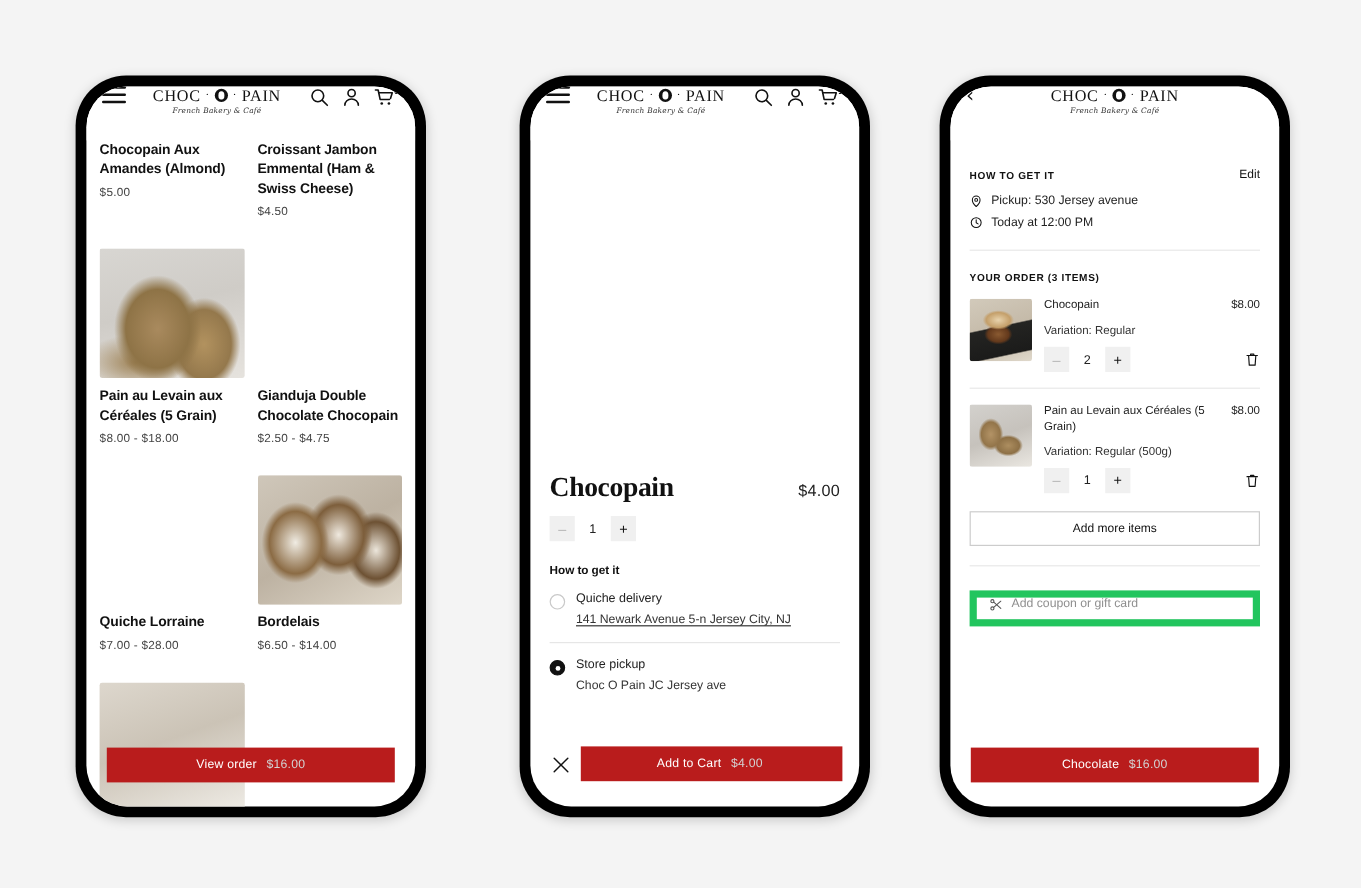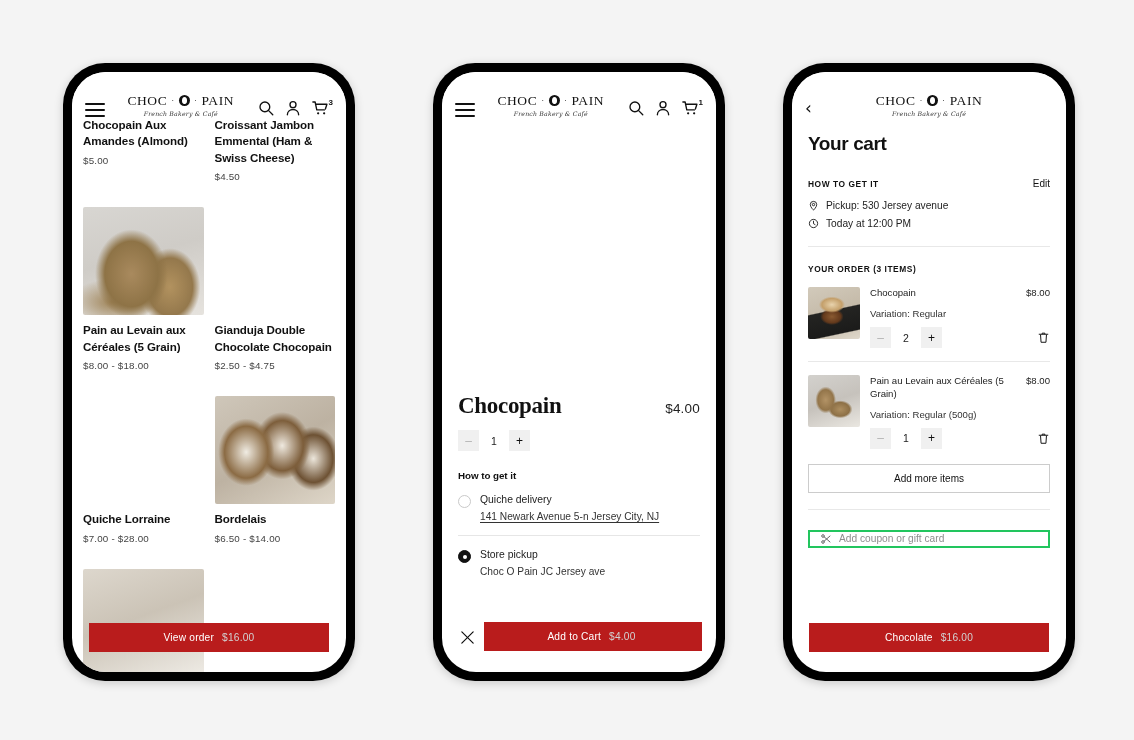--- a/index.html
+++ b/index.html
@@ -29,21 +29,21 @@
     background: #fff;
     border-radius: 34px;
     overflow: hidden;
   }
 
   
   .topbar {
     position: relative;
     height: 45px;
     background: #fff;
-    display: flex; align-items: flex-end;
+    display: flex; align-items: flex-start;
     padding: 0 13px;
     z-index: 5;
   }
   .hamburger { width: 20px; display: flex; flex-direction: column; gap: 4px; cursor: pointer; }
   .hamburger i { display: block; height: 2px; background: #111; border-radius: 1px; }
   .backchev { width: 20px; font-size: 17px; line-height: 1; color: #111; font-family: "DejaVu Sans", sans-serif; }
 
   .logo { flex: 1; text-align: center; user-select: none; }
   .logo .l1 {
     font-family: "Liberation Serif", serif;
@@ -172,22 +172,22 @@
   .cvar { font-size: 9.6px; color: #333; margin-top: 9px; }
   .crow { display: flex; align-items: center; justify-content: space-between; margin-top: 8px; }
   .trash { width: 13px; height: 13px; cursor: pointer; }
 
   .addmore {
     margin-top: 15px; height: 29px; border: 1px solid #ccc;
     display: flex; align-items: center; justify-content: center;
     font-size: 10px; color: #111; cursor: pointer;
   }
   .coupon {
-    margin-top: 20px; height: 18px; border: 2px solid #22c55e;
-    display: flex; align-items: center; gap: 7px; padding: 0 10px;
+    margin-top: 20px; height: 30px; border: 6px solid #22c55e;
+    display: flex; align-items: flex-start; gap: 7px; padding: 0 10px;
   }
   .coupon .ph { font-size: 10.2px; color: #8e8e8e; }
 </style>
 </head>
 <body>
 
 <div class="stage">
 
   <div class="phone p1">
     <div class="screen">
@@ -412,21 +412,20 @@
             <span class="seal"></span>
             <span class="dot">·</span>
             <span>PAIN</span>
           </div>
           <div class="l2">French Bakery &amp; Café</div>
         </div>
         <div style="width:20px"></div>
       </div>
 
       <div class="cartbody">
-        <div class="cart-h">Your cart</div>
 
         <div class="lbl-row">
           <div class="lbl">HOW TO GET IT</div>
           <div class="editlink">Edit</div>
         </div>
 
         <div class="infoline">
           <svg width="11" height="11" viewBox="0 0 24 24" fill="none" stroke="#111" stroke-width="1.9">
             <path d="M12 22s7-6.4 7-12A7 7 0 0 0 5 10c0 5.6 7 12 7 12z" stroke-linejoin="round"></path>
             <circle cx="12" cy="10" r="2.6"></circle>

